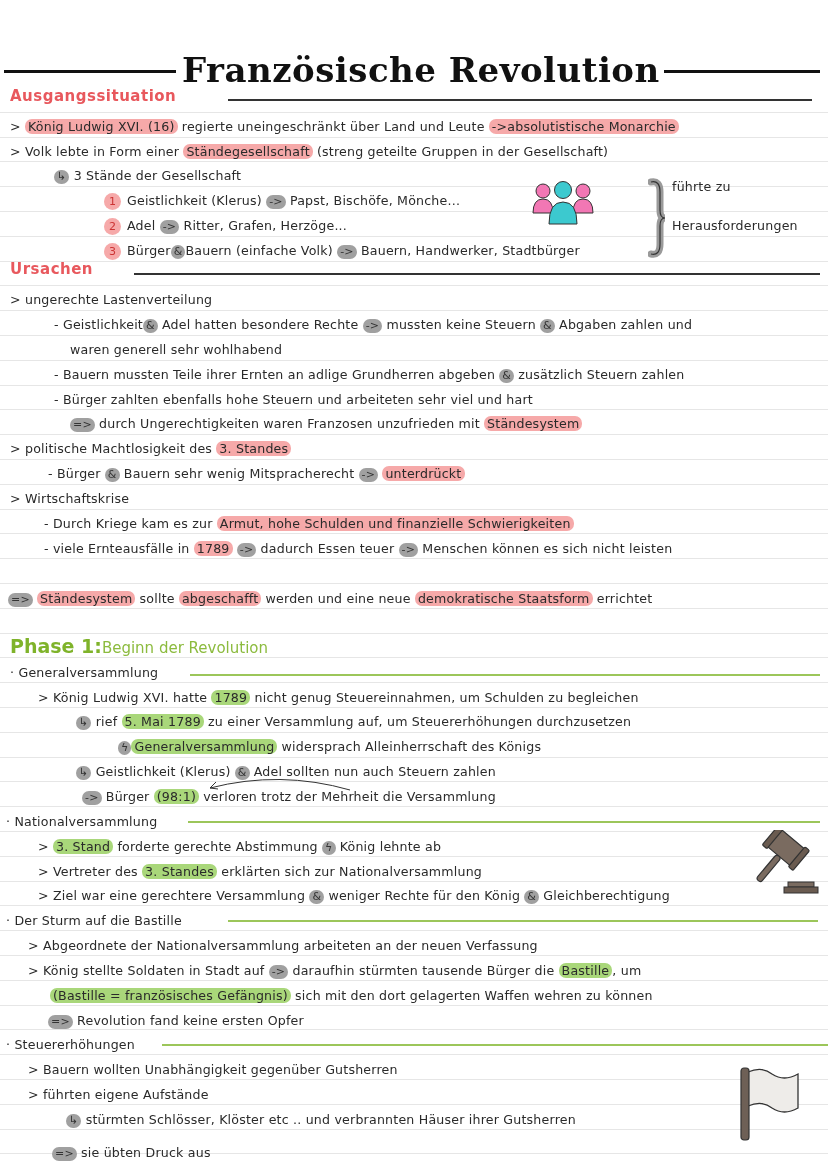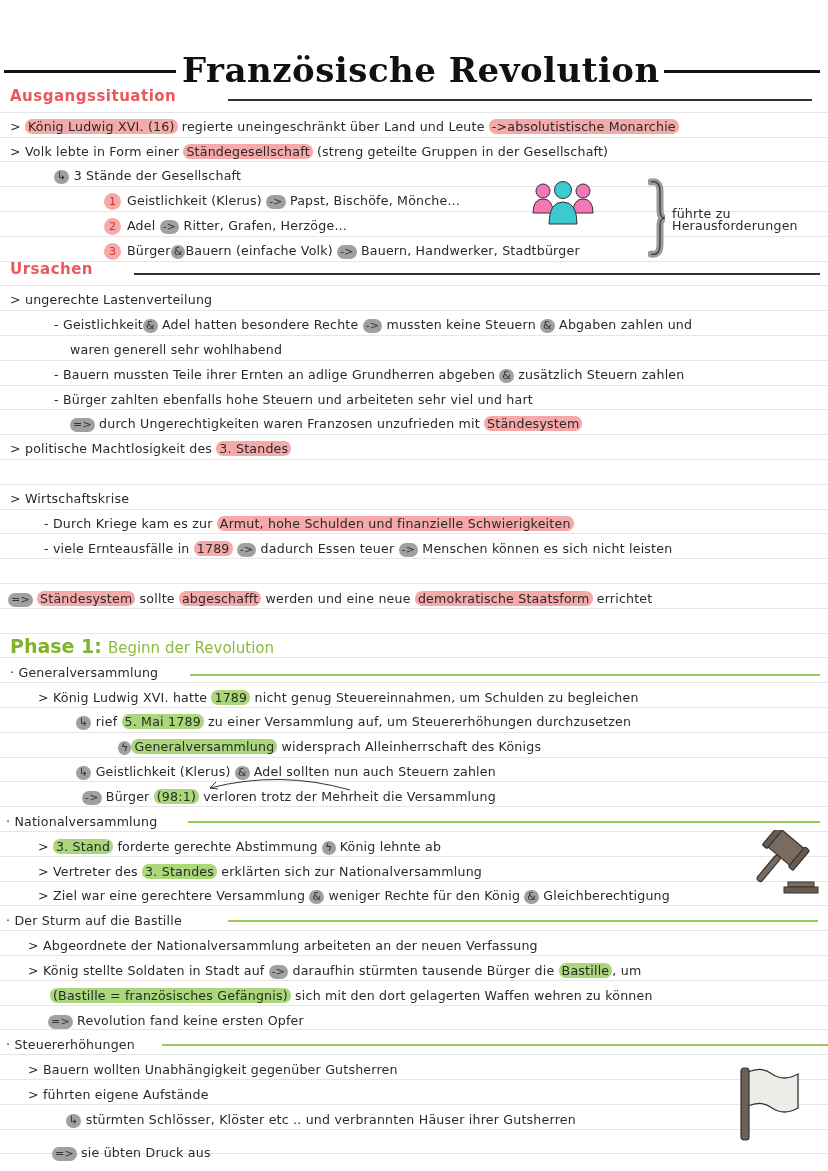--- a/index.html
+++ b/index.html
@@ -15,21 +15,21 @@
   .page::before { content: ""; position: absolute; left: 0; top: 0; width: 828px; height: 88px; background: #fff; }
   .abs { position: absolute; white-space: nowrap; }
   .title-row { position: absolute; top: 48px; left: 0; width: 828px; height: 44px; }
   .title-line { position: absolute; top: 22px; height: 3px; background: #111; }
   .title {
     position: absolute; left: 182px; top: 0; font-family: "DejaVu Serif", serif; font-weight: bold;
     font-size: 34px; color: #111; letter-spacing: 0.5px; line-height: 44px;
   }
   .h-red { color: #e8585d; font-weight: bold; font-size: 15px; letter-spacing: 0.5px; }
   .h-green { color: #7fb32a; font-weight: bold; font-size: 19px; }
-  .h-green-sub { color: #8cbb3e; font-size: 15px; margin-left: 6px; font-weight: normal; }
+  .h-green-sub { color: #8cbb3e; font-size: 15px; font-weight: normal; }
   .rule { position: absolute; height: 1.5px; background: #333; }
   .rule-green { position: absolute; height: 1.5px; background: #9cc65a; }
   .line { position: absolute; font-size: 12.6px; line-height: 20px; white-space: nowrap; color: #2a2a2a; letter-spacing: 0.2px; }
   .hl-red { background: #f6a9a9; border-radius: 7px; padding: 0 3px; }
   .hl-green { background: #a9d77a; border-radius: 7px; padding: 0 3px; }
   .pill { display: inline-block; background: #a0a0a0; border-radius: 8px; padding: 0 3px; font-size: 11px; line-height: 14px; color: #333; }
   .num { display: inline-block; background: #f6a9a9; border-radius: 50%; width: 17px; height: 17px; line-height: 17px; text-align: center; font-size: 11px; color: #c33; margin-right: 6px; }
   .brace { position: absolute; left: 648px; top: 178px; width: 20px; height: 80px; }
   .icon { position: absolute; }
 </style>
@@ -80,41 +80,44 @@
     <circle cx="51" cy="11" r="7" fill="#f277b4" stroke="#333" stroke-width="1"></circle>
     <path d="M41 33 Q41 19 51 19 Q61 19 61 33 Z" fill="#f277b4" stroke="#333" stroke-width="1"></path>
     <circle cx="31" cy="10" r="8.5" fill="#3cc9cf" stroke="#333" stroke-width="1"></circle>
     <path d="M17 44 Q17 22 31 22 Q45 22 45 44 Z" fill="#3cc9cf" stroke="#333" stroke-width="1"></path>
   </svg>
 
   <svg class="brace" viewBox="0 0 20 80">
     <path d="M3 4 Q12 2 12 14 L12 32 Q12 40 17 40 Q12 40 12 48 L12 66 Q12 78 3 76" fill="none" stroke="#9a9a9a" stroke-width="7" stroke-linecap="round"></path>
     <path d="M3 4 Q12 2 12 14 L12 32 Q12 40 17 40 Q12 40 12 48 L12 66 Q12 78 3 76" fill="none" stroke="#333" stroke-width="1.2"></path>
   </svg>
-  <div class="line" style="left:672px;top:204px;">führte zu</div>
+  <div class="line" style="left:672px;top:177px;">führte zu</div>
   <div class="line" style="left:672px;top:216px;">Herausforderungen</div>
 
   <div class="abs h-red" style="left:10px;top:260px;">Ursachen</div>
   <div class="rule" style="left:134px;top:273px;width:686px;"></div>
 
   <div class="line" style="left:10px;top:290px;">&gt; ungerechte Lastenverteilung</div>
   <div class="line" style="left:54px;top:315px;">
     <span>- Geistlichkeit</span><span class="pill">&amp;</span><span> Adel hatten besondere Rechte </span><span class="pill">-&gt;</span><span> mussten keine Steuern </span><span class="pill">&amp;</span><span> Abgaben zahlen und</span>
   </div>
   <div class="line" style="left:70px;top:340px;">waren generell sehr wohlhabend</div>
   <div class="line" style="left:54px;top:365px;">
     <span>- Bauern mussten Teile ihrer Ernten an adlige Grundherren abgeben </span><span class="pill">&amp;</span><span> zusätzlich Steuern zahlen</span>
   </div>
   <div class="line" style="left:54px;top:390px;">- Bürger zahlten ebenfalls hohe Steuern und arbeiteten sehr viel und hart</div>
   <div class="line" style="left:70px;top:414px;">
     <span class="pill">=&gt;</span><span> durch Ungerechtigkeiten waren Franzosen unzufrieden mit </span><span class="hl-red">Ständesystem</span>
   </div>
 
   <div class="line" style="left:10px;top:439px;">
     <span>&gt; politische Machtlosigkeit des </span><span class="hl-red">3. Standes</span>
+  </div>
+  <div class="line" style="left:48px;top:464px;">
+    <span>- Bürger </span><span class="pill">&amp;</span><span> Bauern sehr wenig Mitspracherecht </span><span class="pill">-&gt;</span> <span class="hl-red">unterdrückt</span>
   </div>
 
   <div class="line" style="left:10px;top:489px;">&gt; Wirtschaftskrise</div>
   <div class="line" style="left:44px;top:514px;">
     <span>- Durch Kriege kam es zur </span><span class="hl-red">Armut, hohe Schulden und finanzielle Schwierigkeiten</span>
   </div>
   <div class="line" style="left:44px;top:539px;">
     <span>- viele Ernteausfälle in </span><span class="hl-red">1789</span> <span class="pill">-&gt;</span><span> dadurch Essen teuer </span><span class="pill">-&gt;</span><span> Menschen können es sich nicht leisten</span>
   </div>
 

